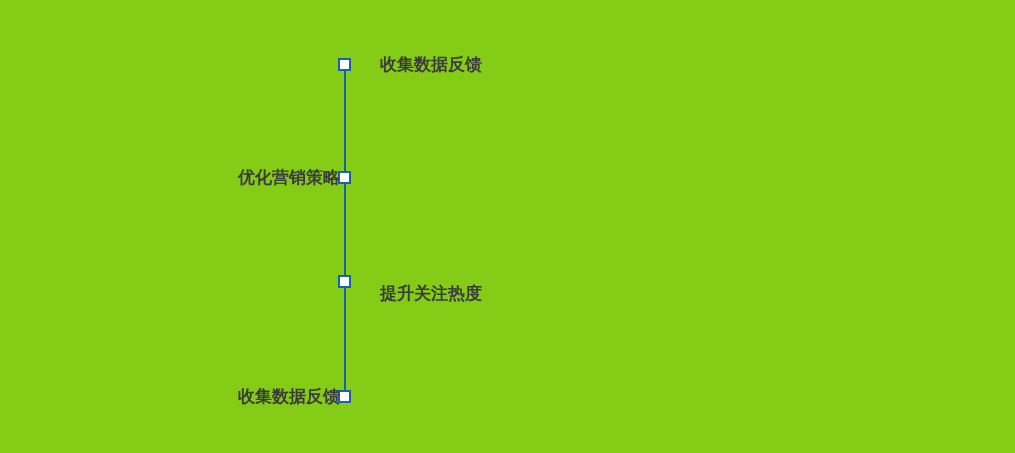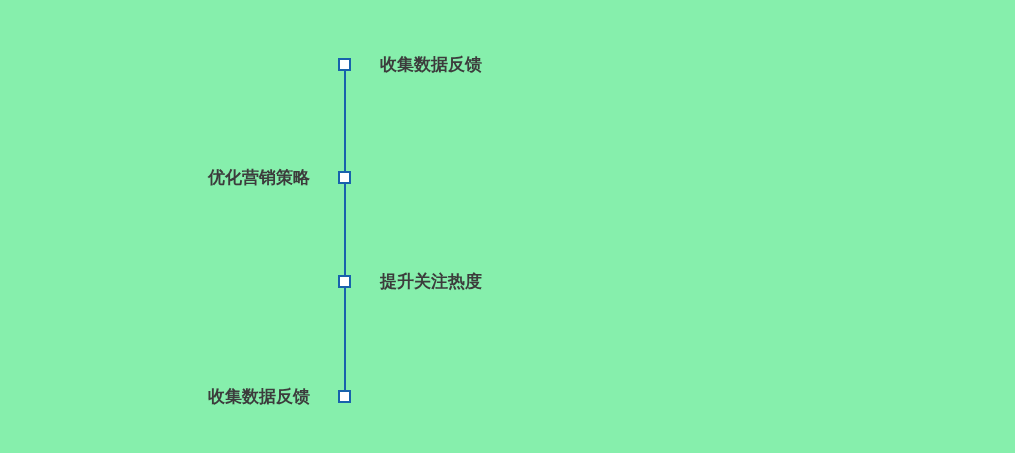--- a/index.html
+++ b/index.html
@@ -4,21 +4,21 @@
 <style>
   html, body {
     margin: 0;
     padding: 0;
     background: #ffffff;
   }
   .canvas {
     position: relative;
     width: 1015px;
     height: 453px;
-    background: #86efac;
+    background: #84cc16;
     overflow: hidden;
     font-family: "Liberation Sans", "DejaVu Sans", sans-serif;
   }
   .axis {
     position: absolute;
     left: 344px;
     top: 65px;
     width: 2px;
     height: 331px;
     background: var(--accent, #1862ac);
@@ -34,28 +34,28 @@
   }
   .label {
     position: absolute;
     font-size: 17px;
     font-weight: bold;
     color: #3c3c3c;
     white-space: nowrap;
     line-height: 20px;
   }
   .right .label { left: 380px; }
-  .left  .label { right: 705px; text-align: right; }
+  .left  .label { right: 675px; text-align: right; }
 
   .n1 .marker { top: 58px; }
   .n1 .label  { top: 55px; }
   .n2 .marker { top: 171px; }
   .n2 .label  { top: 168px; }
   .n3 .marker { top: 275px; }
-  .n3 .label  { top: 272px; text-align: right; }
+  .n3 .label  { top: 284px; text-align: right; }
   .n4 .marker { top: 390px; }
   .n4 .label  { top: 387px; }
 </style>
 </head>
 <body>
 
 <div class="canvas">
   <div class="axis"></div>
 
   <div class="node n1 right">

